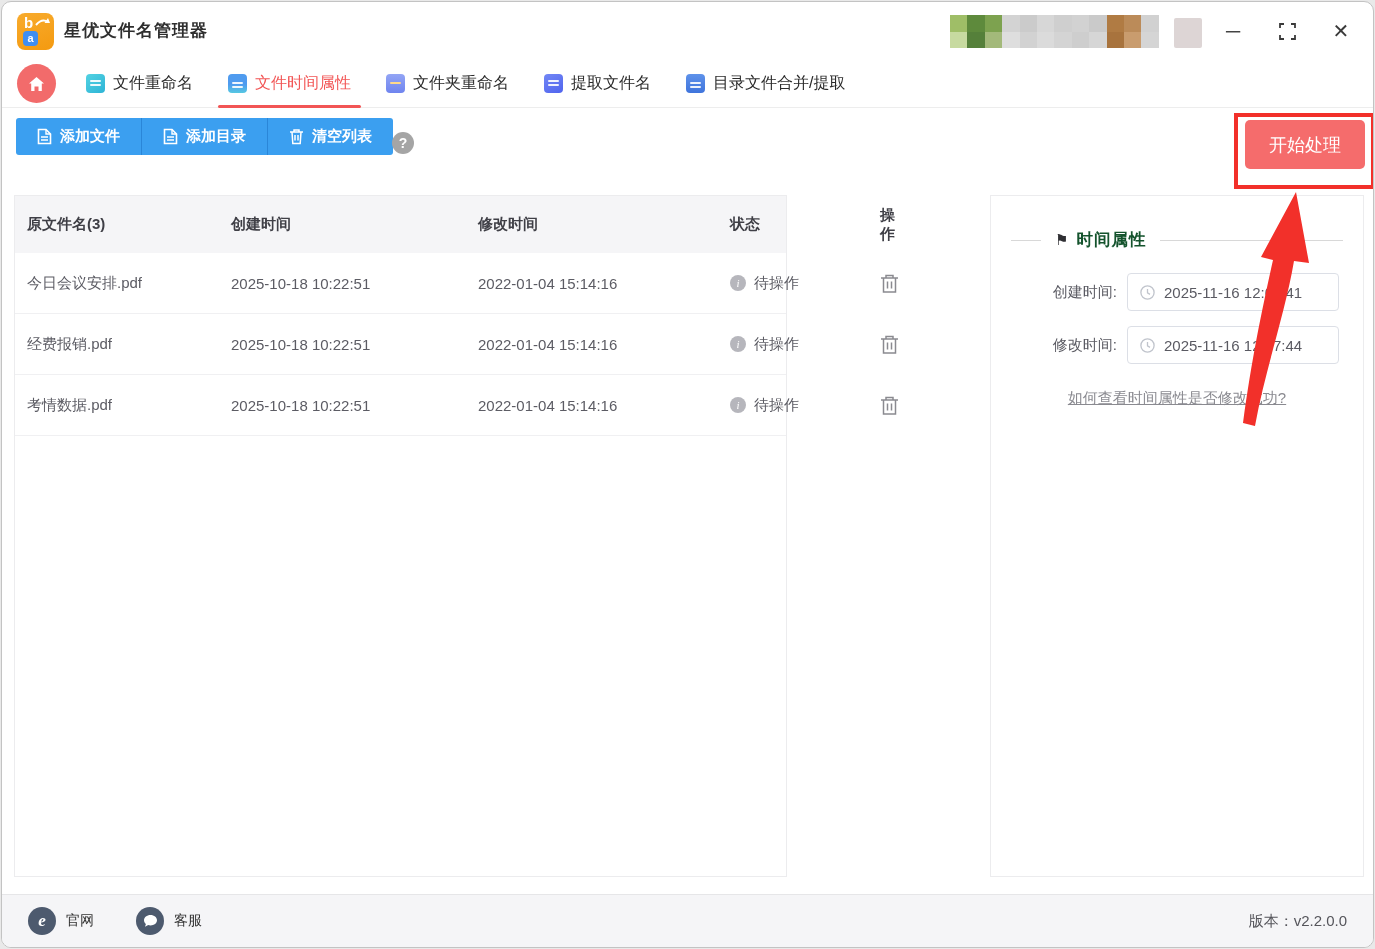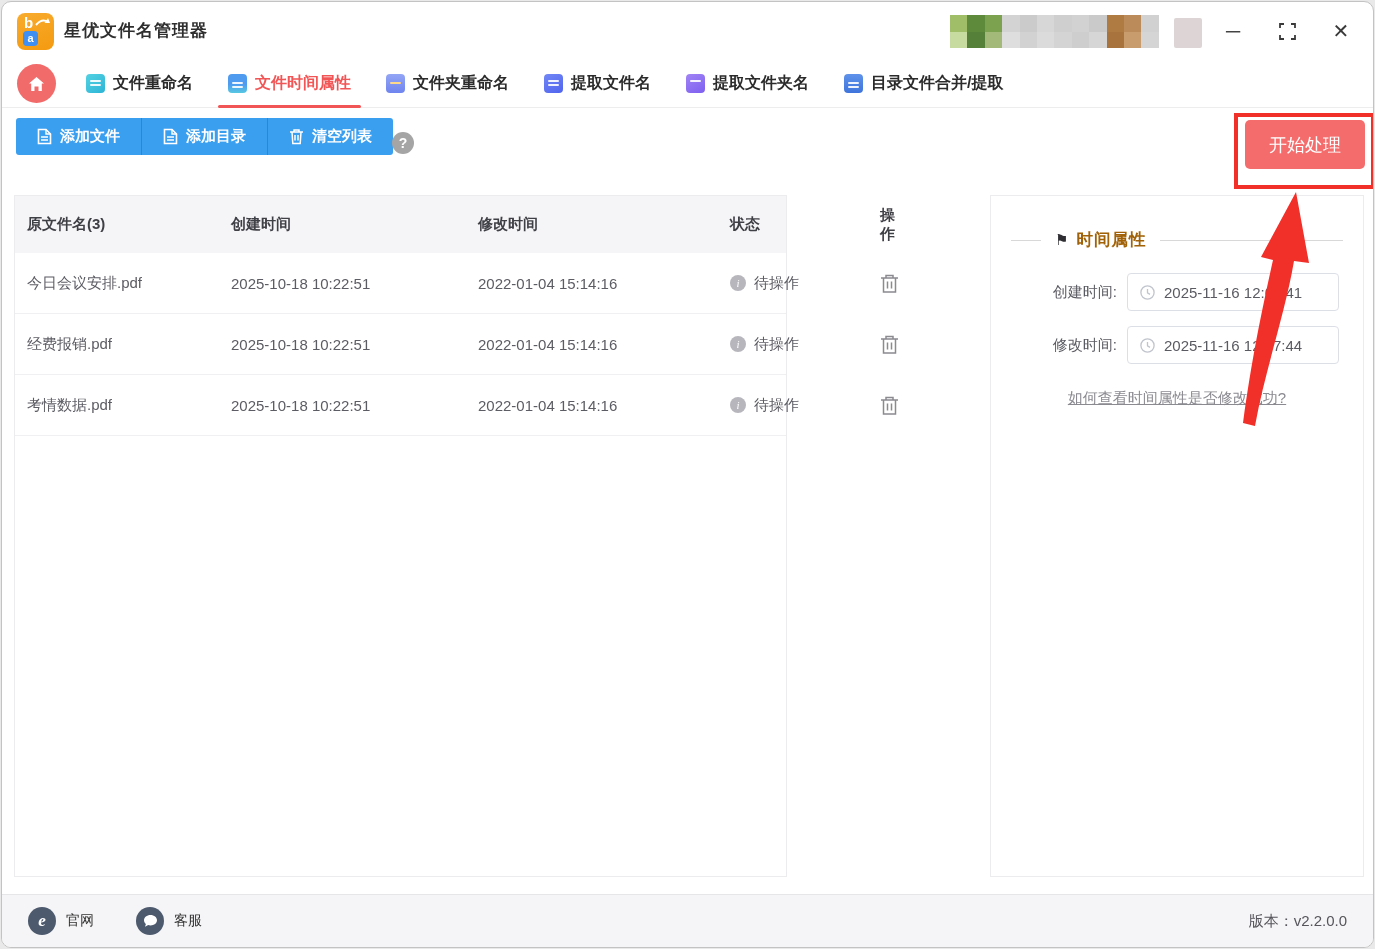--- a/index.html
+++ b/index.html
@@ -19,21 +19,21 @@
   .mosaic-tail{position:absolute;left:1172px;top:16px;width:28px;height:30px;background:#ddd5d5;border-radius:2px;}
   .win-controls{position:absolute;right:20px;top:0;height:58px;display:flex;align-items:center;gap:30px;}
   .wc{width:24px;height:24px;display:flex;align-items:center;justify-content:center;color:#3a3a3a;cursor:pointer;}
   .wc-min{font-size:20px;line-height:24px;}
   .wc-close{font-size:20px;}
   
   .tabbar{position:absolute;top:58px;left:0;right:0;height:48px;border-bottom:1px solid #ededed;
           display:flex;align-items:center;padding-left:15px;box-sizing:border-box;}
   .home-btn{width:39px;height:39px;border-radius:50%;background:#f26b6b;display:flex;align-items:center;justify-content:center;flex:none;}
   .tabs{display:flex;margin-left:30px;gap:35px;}
-  .tab{position:relative;height:48px;display:flex;align-items:center;gap:8px;font-size:16px;font-weight:bold;color:#2b2b2b;cursor:pointer;white-space:nowrap;}
+  .tab{position:relative;height:48px;display:flex;align-items:center;gap:8px;font-size:16px;font-weight:normal;color:#2b2b2b;cursor:pointer;white-space:nowrap;}
   .tab.active{color:#f25555;}
   .tab.active::after{content:"";position:absolute;left:-10px;right:-10px;bottom:0;height:3px;background:#f25555;border-radius:2px;}
   .ti{width:19px;height:19px;border-radius:4px;position:relative;flex:none;}
   .ti::after{content:"";position:absolute;left:4px;top:6px;width:11px;height:2px;background:rgba(255,255,255,.9);
              box-shadow:0 4px 0 rgba(255,255,255,.9);border-radius:1px;}
   .ti-doc-teal{background:linear-gradient(140deg,#53d2e2,#2db4d6);}
   .ti-folder{background:linear-gradient(180deg,#93a5f5,#6f84ef);}
   .ti-folder::after{top:8px;background:#ffd98a;box-shadow:none;}
   .ti-cal{background:linear-gradient(180deg,#4f9bef 55%,#56c8e2);}
   .ti-cal::after{top:8px;}
@@ -66,21 +66,21 @@
   .status-cell{display:flex;align-items:center;gap:8px;}
   .info-circle{width:16px;height:16px;border-radius:50%;background:#b6b6bc;color:#fff;font-size:11px;font-style:italic;
                font-family:"Liberation Serif",serif;display:flex;align-items:center;justify-content:center;}
   .trash-btn{background:none;border:none;cursor:pointer;padding:0;width:24px;height:24px;display:flex;align-items:center;}
   
   .right-panel{position:absolute;left:988px;top:193px;width:374px;height:682px;background:#fff;
                border:1px solid #ececee;box-sizing:border-box;}
   .panel-title-row{margin-top:33px;display:flex;align-items:center;padding:0 20px;}
   .dash{width:30px;height:1px;background:#d8d8d8;flex:none;}
   .flag{margin-left:14px;font-size:15px;color:#2f2f33;}
-  .panel-title{margin-left:8px;font-size:16.5px;font-weight:bold;color:#a16207;letter-spacing:1px;}
+  .panel-title{margin-left:8px;font-size:16.5px;font-weight:bold;color:#14532d;letter-spacing:1px;}
   .lline{flex:1;height:1px;background:#d8d8d8;margin-left:14px;}
   .field-row{display:flex;justify-content:flex-end;align-items:center;padding-right:24px;margin-top:22px;}
   .field-row + .field-row{margin-top:15px;}
   .field-label{font-size:15px;color:#5a5a62;margin-right:10px;}
   .dt-input{width:212px;height:38px;border:1px solid #dcdfe6;border-radius:4px;display:flex;align-items:center;
             gap:9px;padding-left:12px;box-sizing:border-box;cursor:pointer;background:#fff;}
   .dt-input span{font-size:15px;color:#5a5a62;}
   .panel-link{margin-top:25px;text-align:center;font-size:15px;color:#8a8a90;text-decoration:underline;cursor:pointer;display:block;}
   
   .footer{position:absolute;left:0;right:0;bottom:0;height:53px;background:#f5f5f7;border-top:1px solid #e6e6e8;
@@ -161,24 +161,20 @@
       </div>
       <div class="tab">
         <span class="ti ti-folder"></span>
         <span>文件夹重命名</span>
       </div>
       <div class="tab">
         <span class="ti ti-doc-blue"></span>
         <span>提取文件名</span>
       </div>
       <div class="tab">
-        <span class="ti ti-book"></span>
-        <span>提取文件夹名</span>
-      </div>
-      <div class="tab">
         <span class="ti ti-drawer"></span>
         <span>目录文件合并/提取</span>
       </div>
     </div>
   </div>
 
   <div class="toolbar">
     <div class="btn-group">
       <button class="tool-btn">
         <svg width="15" height="17" viewBox="0 0 15 17">

